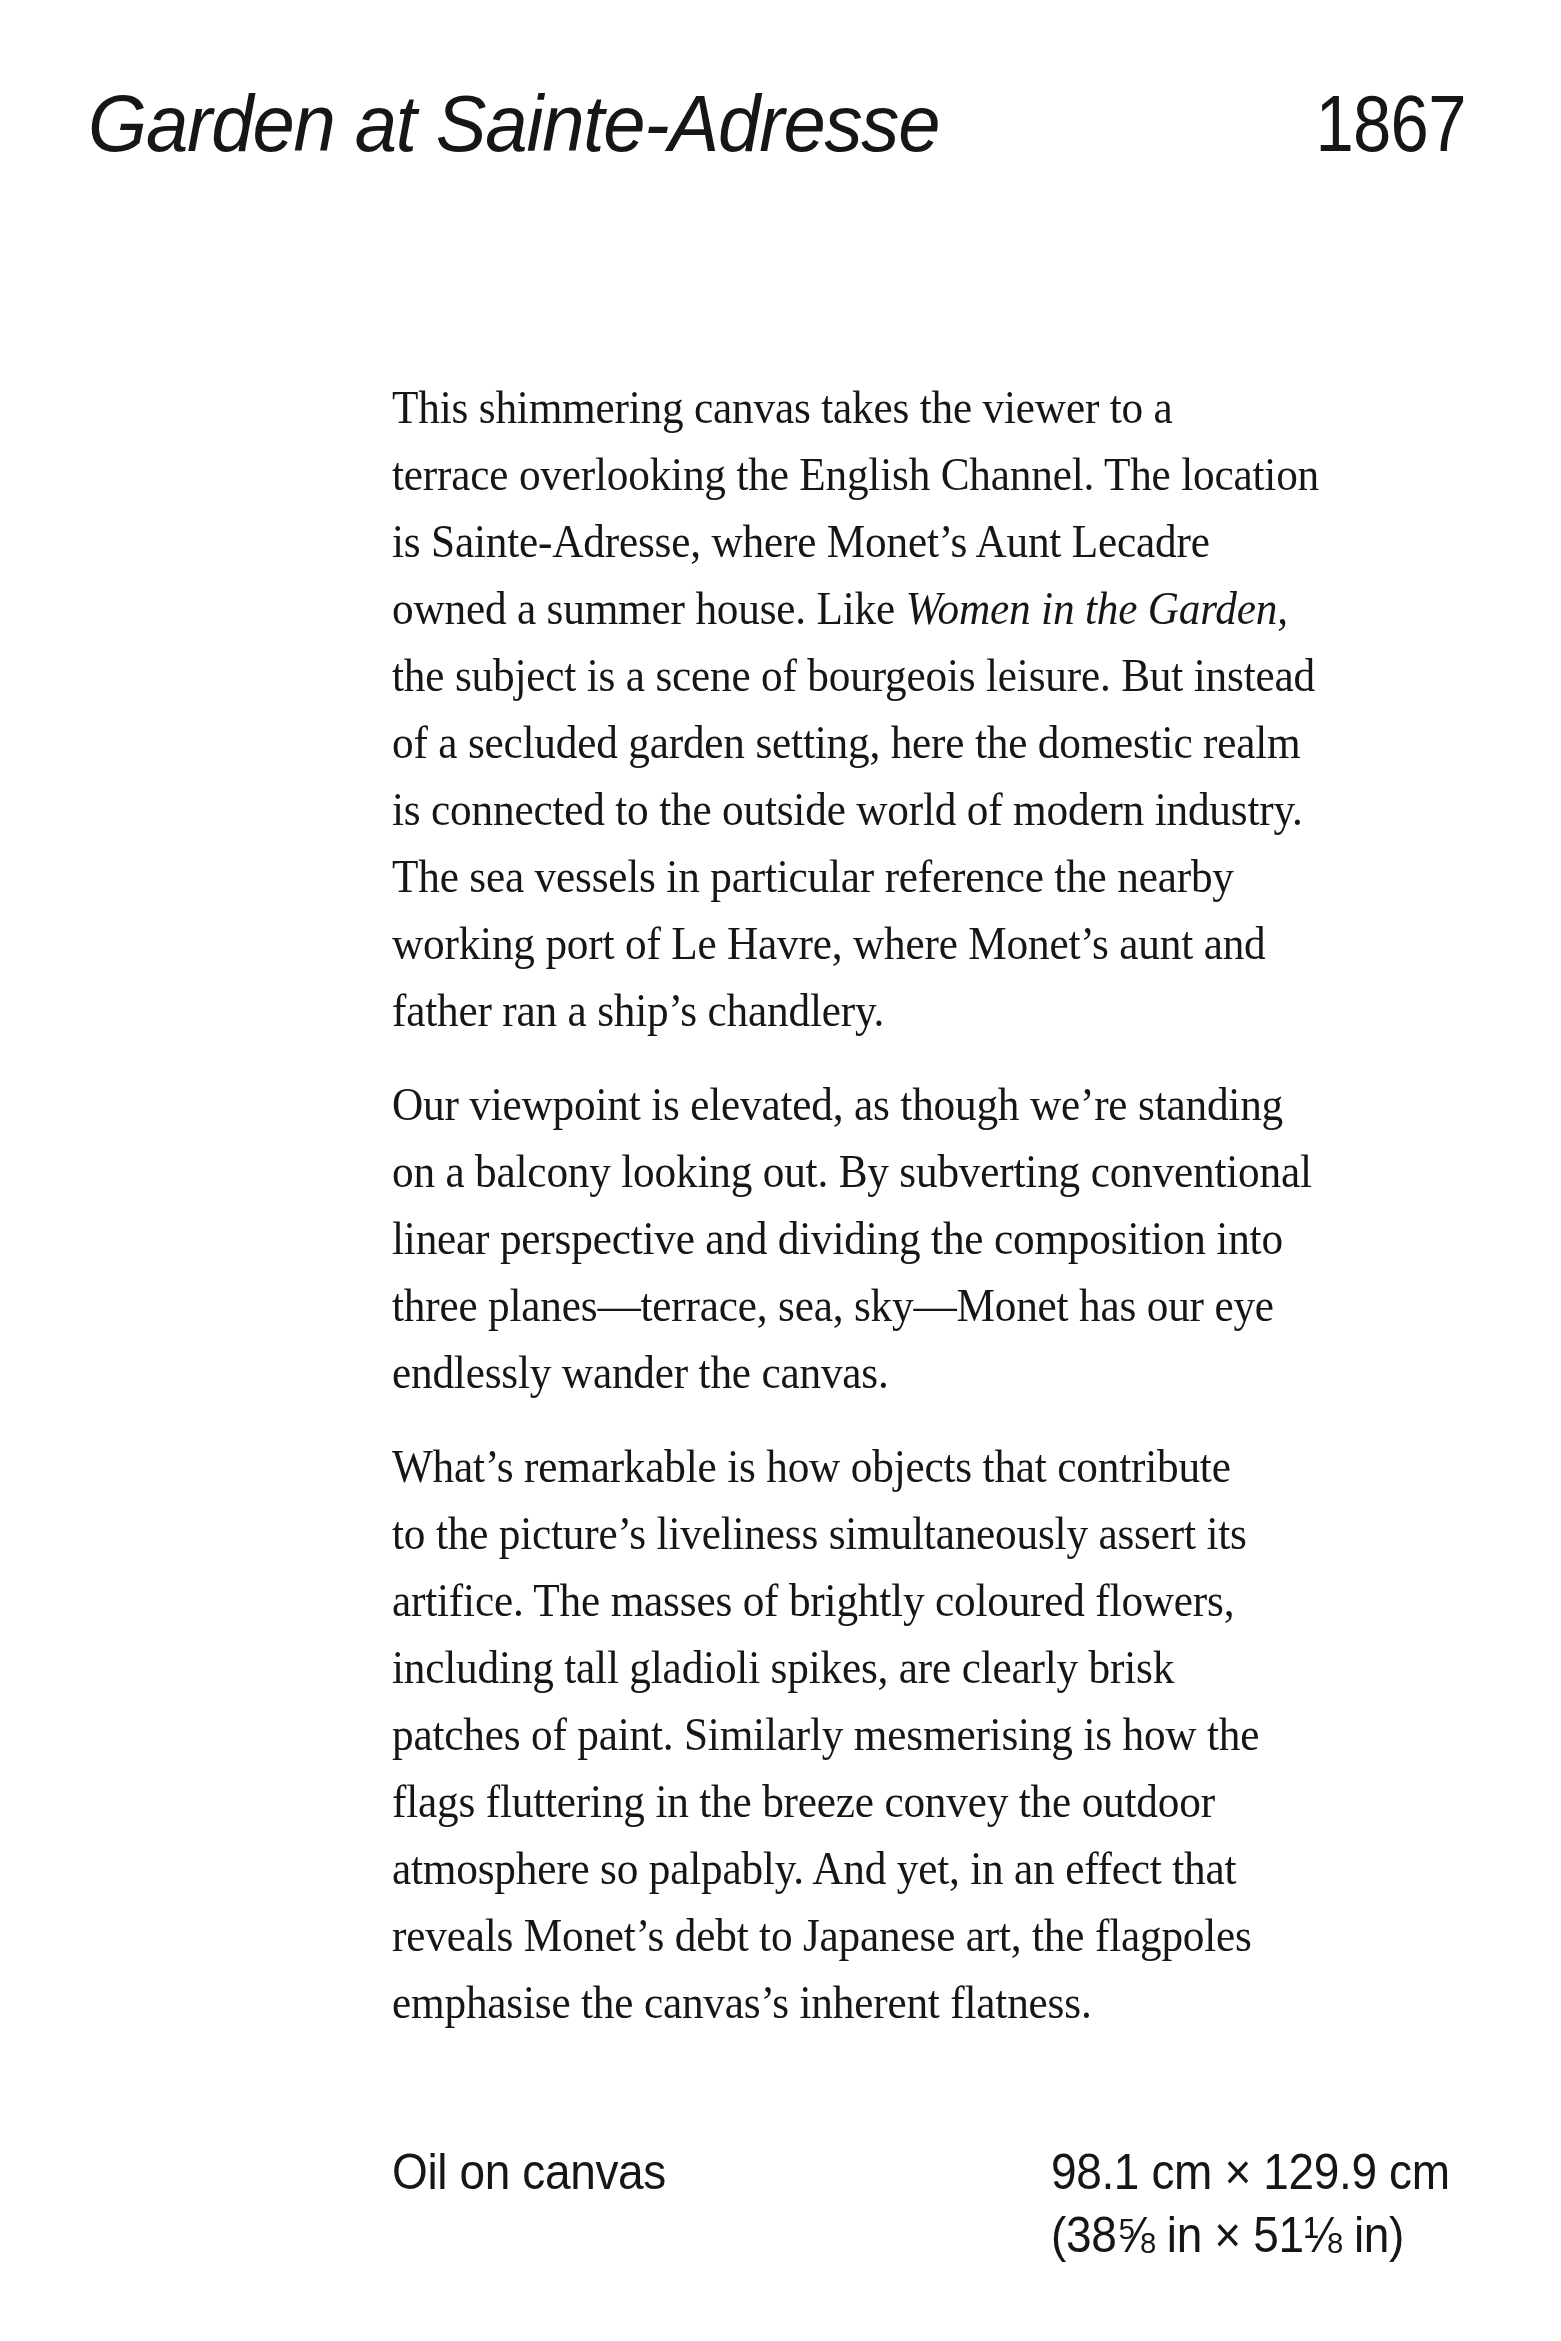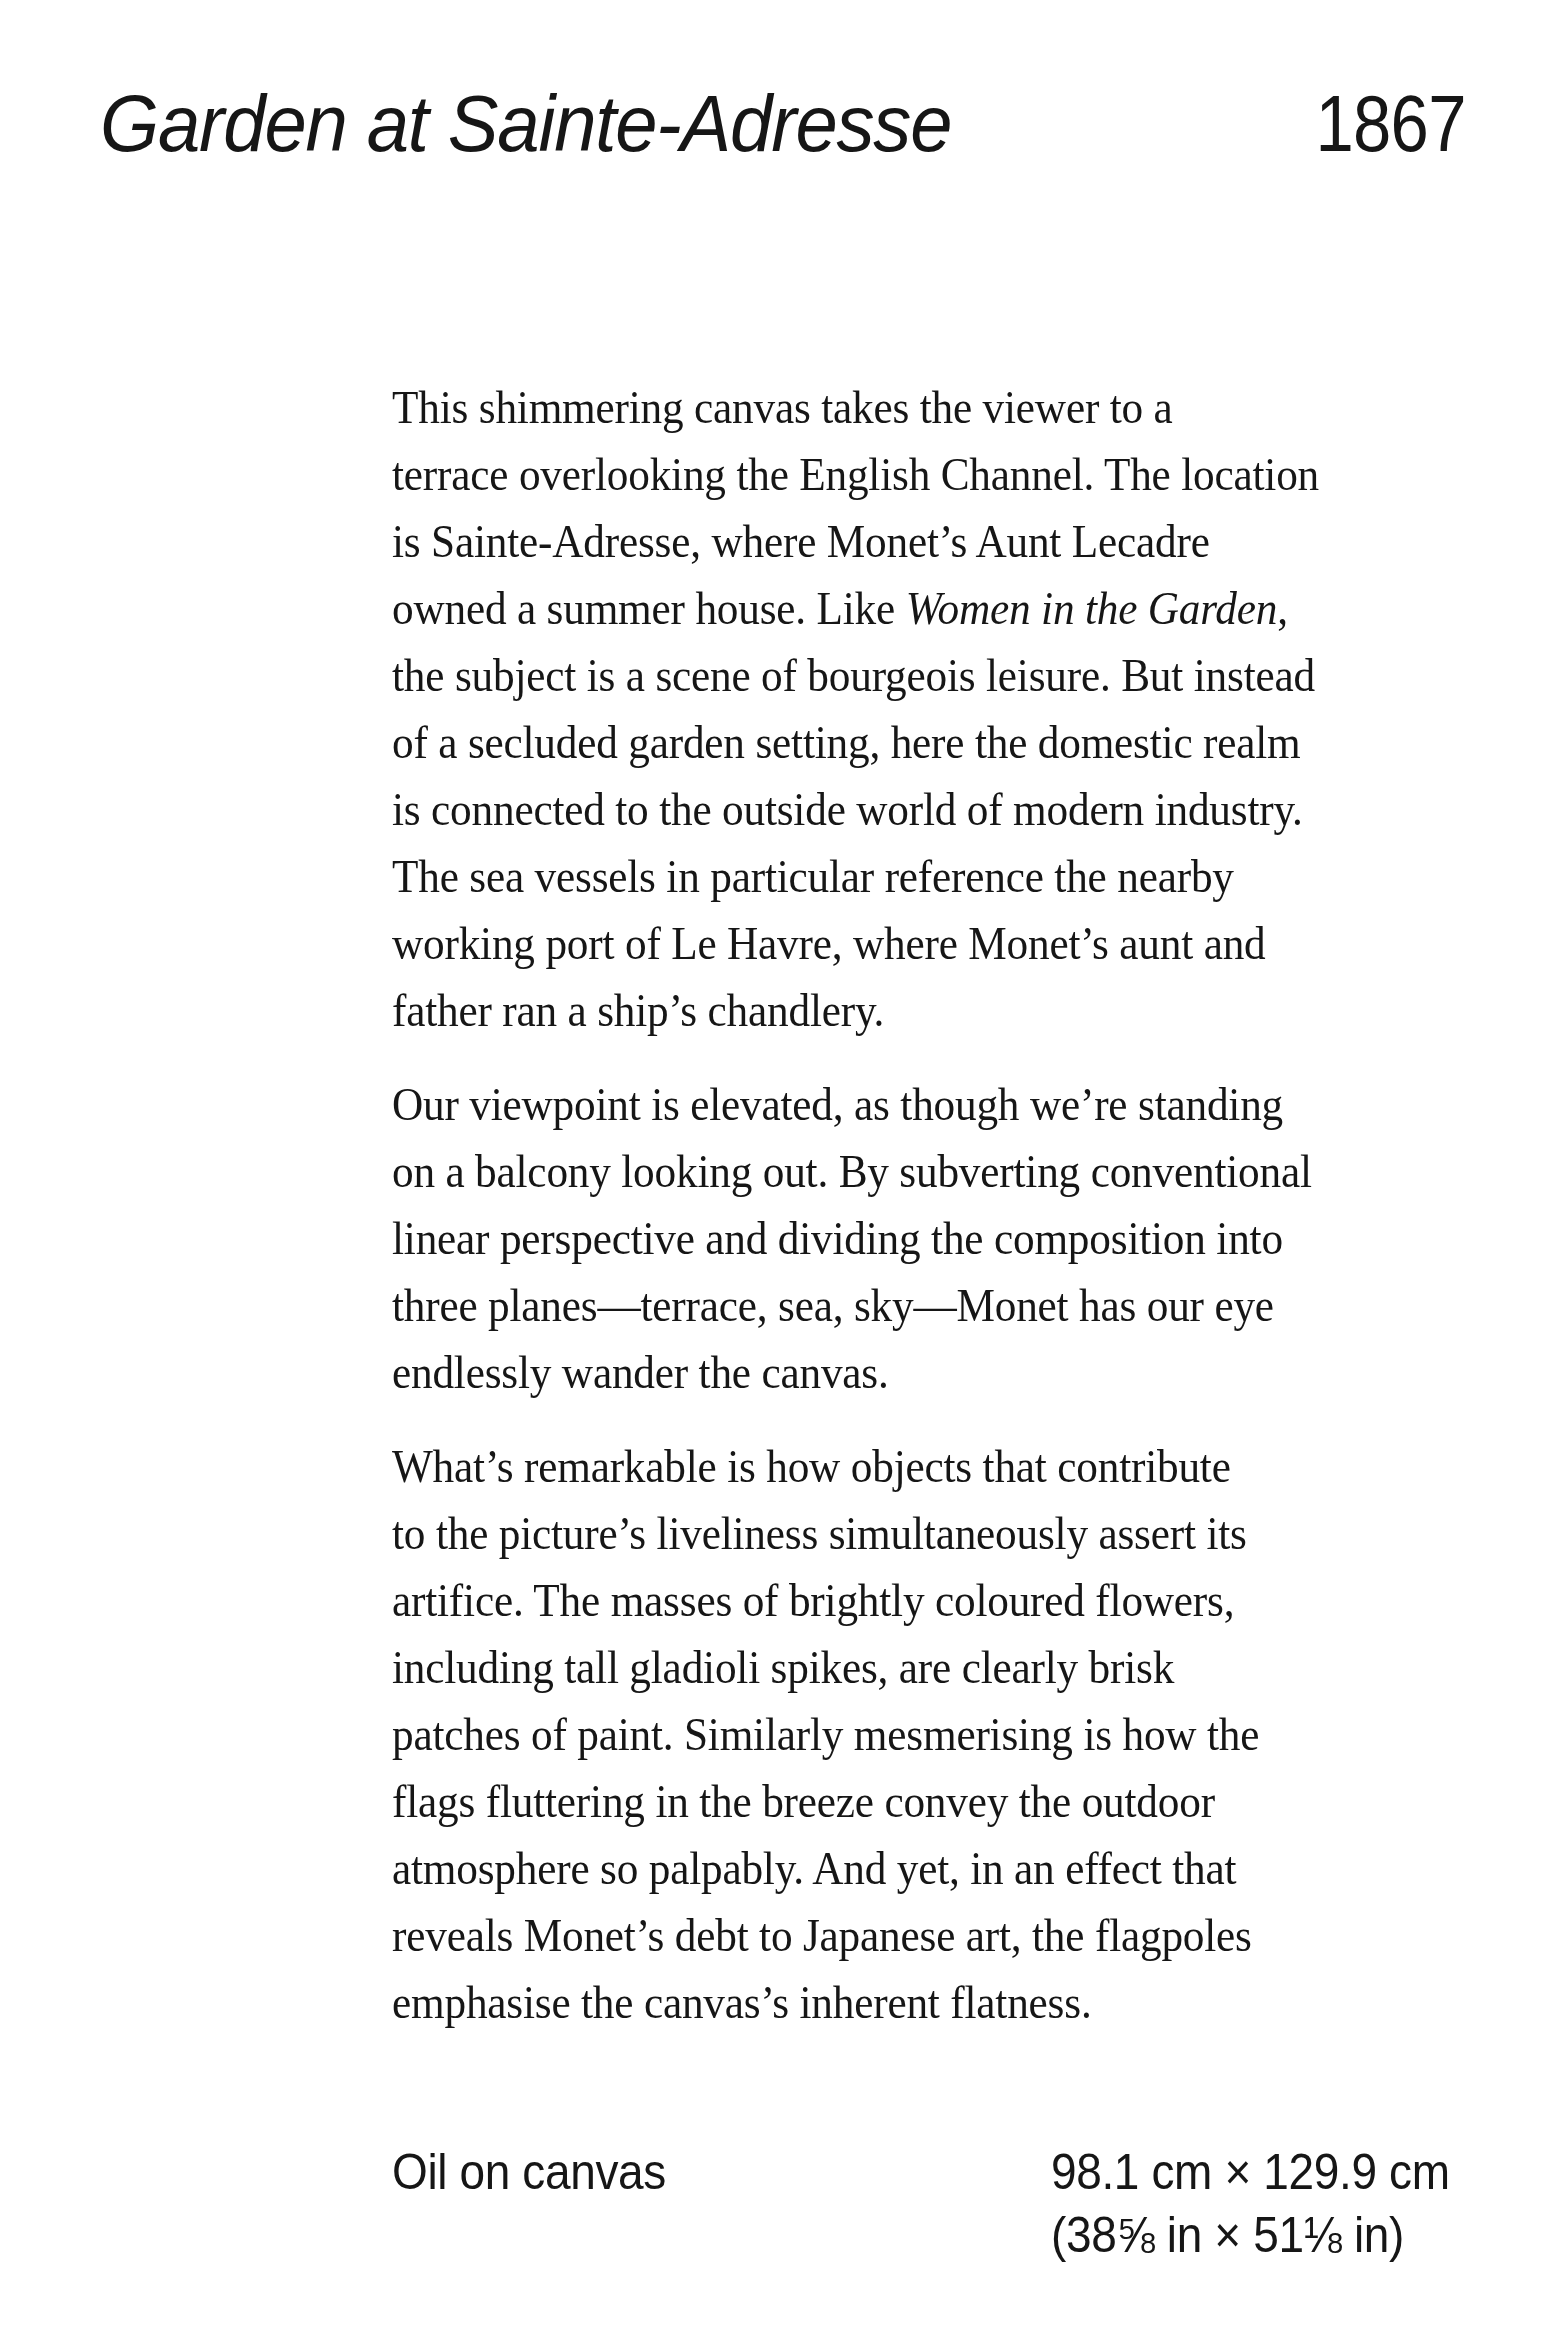--- a/index.html
+++ b/index.html
@@ -16,21 +16,21 @@
     position: relative;
     width: 1561px;
     height: 2342px;
     background: #ffffff;
     overflow: hidden;
     color: #161616;
   }
   
   .masthead {
     position: absolute;
-    left: 100px;
+    left: 88px;
     right: 95px;
     top: 80px;
     height: 104px;
   }
   .title {
     position: absolute;
     left: 0;
     top: 0;
     margin: 0;
     font-family: "Liberation Sans", sans-serif;

